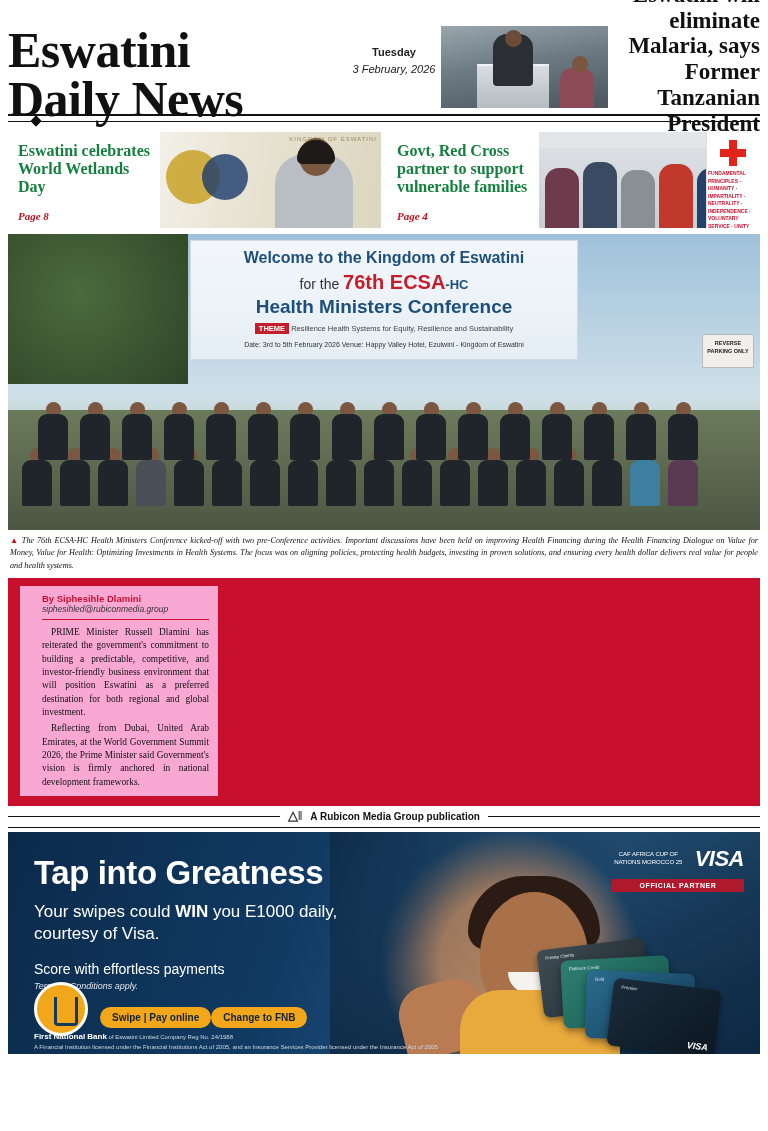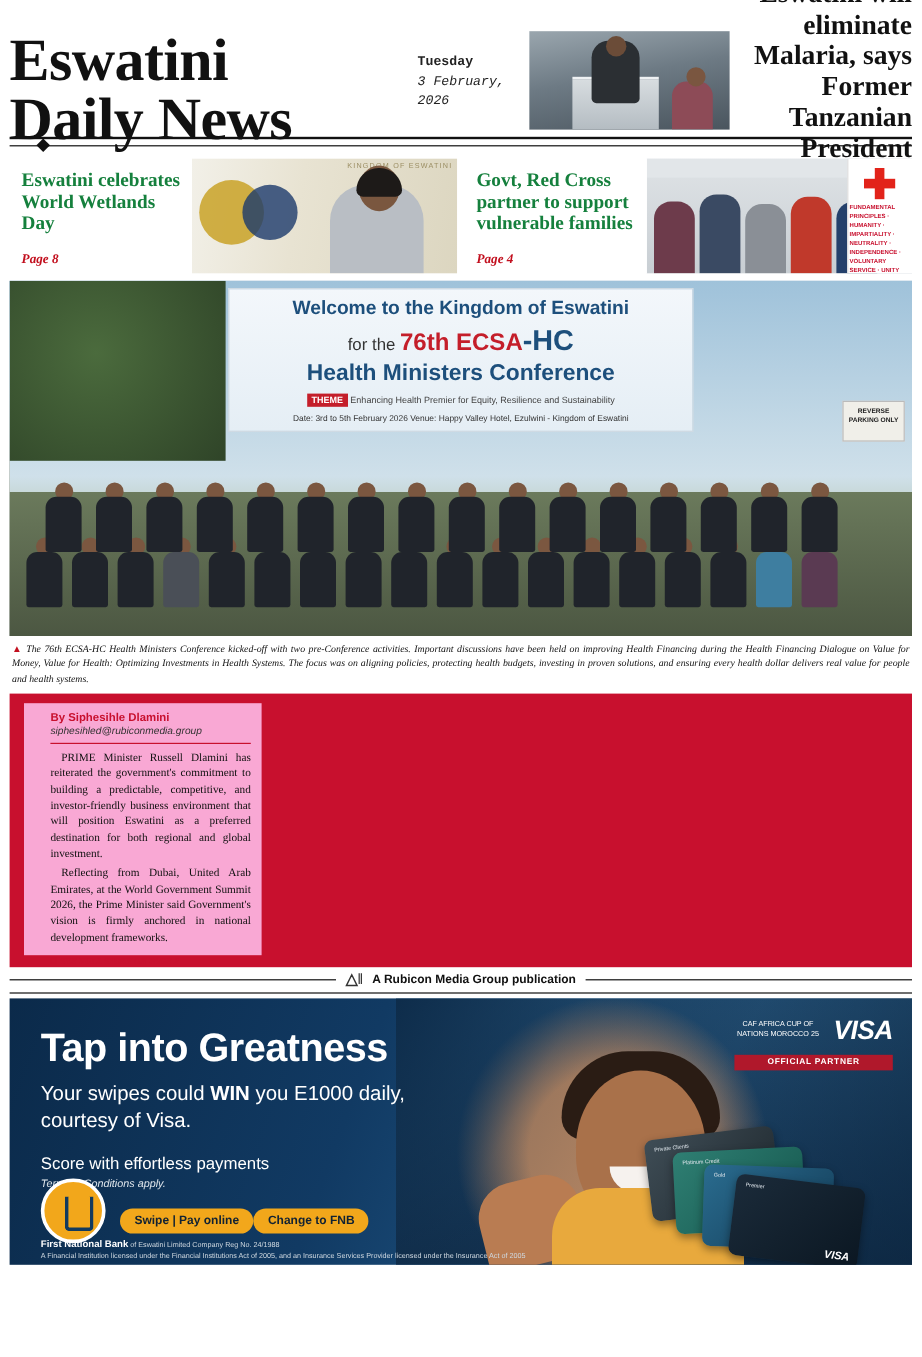--- a/index.html
+++ b/index.html
@@ -24,28 +24,28 @@
   .paper-name {
     font-family: "Liberation Serif", serif;
     font-weight: bold;
     font-size: 50px;
     line-height: 0.97;
     letter-spacing: -0.5px;
     color: #111;
   }
   .paper-name .ln2 { display: block; }
   .masthead-date {
-    font-family: Liberation Mono, monospace;
+    font-family: Liberation Sans, sans-serif;
     font-size: 11px;
     font-style: italic;
     color: #222;
     width: 92px;
     padding-top: 18px;
     line-height: 1.5;
-    text-align: left;
+    text-align: center;
   }
   .masthead-date b { font-style: normal; font-weight: bold; display: block; }
   .masthead-photo {
     width: 168px;
     position: relative;
     overflow: hidden;
     border-left: 1px solid #fff;
     background: linear-gradient(170deg,#9aa6ae 0%, #6d7a84 45%, #4a555e 100%);
   }
   .masthead-photo .podium {
@@ -154,21 +154,21 @@
     position: absolute;
     left: 182px; top: 6px; width: 388px; height: 120px;
     background: linear-gradient(180deg,#f3f7fb 0%, #e5eef5 100%);
     border: 1px solid #cfdae3;
     text-align: center;
     padding-top: 8px;
   }
   .lp-banner .l1 { font-size: 16px; font-weight: bold; color: #1d4f7c; font-family: "Liberation Sans", sans-serif; }
   .lp-banner .l2 { font-size: 14px; color: #333; margin-top: 4px; }
   .lp-banner .l2 b { font-size: 20px; color: #c41e2a; }
-  .lp-banner .l2 .hc { color: #1d4f7c; font-weight: bold; font-size: 24px; }
+  .lp-banner .l2 .hc { color: #1d4f7c; font-weight: bold; font-size: 13px; }
   .lp-banner .l3 { font-size: 19px; font-weight: bold; color: #1d4f7c; margin-top: 2px; }
   .lp-banner .l4 { font-size: 7.5px; color: #444; margin-top: 6px; }
   .lp-banner .l4 .theme { background: #c41e2a; color: #fff; padding: 1px 4px; font-weight: bold; }
   .lp-banner .l5 { font-size: 7px; color: #333; margin-top: 8px; }
   .lp-trees { position: absolute; left: 0; top: 0; width: 180px; height: 150px; background: radial-gradient(circle at 40% 40%, #4b6b3d, #2f4428); }
   .lp-right-sign {
     position: absolute; right: 6px; top: 100px; width: 52px; height: 34px;
     background: #f0efe9; border: 1px solid #bbb; font-size: 5.5px;
     color: #222; text-align: center; padding-top: 5px; font-weight: bold; line-height: 1.4;
   }
@@ -404,21 +404,21 @@
     <div class="lp-trees"></div>
     <div class="lp-banner">
       <div class="l1">Welcome to the Kingdom of Eswatini</div>
       <div class="l2">
         <span>for the</span>
         <b>76th ECSA</b><span class="hc">-HC</span>
       </div>
       <div class="l3">Health Ministers Conference</div>
       <div class="l4">
         <span class="theme">THEME</span>
-        <span>Enhancing Health Premier for Equity, Resilience and Sustainability</span>
+        <span>Resilience Health Systems for Equity, Resilience and Sustainability</span>
       </div>
       <div class="l5">Date: 3rd to 5th February 2026    Venue: Happy Valley Hotel, Ezulwini - Kingdom of Eswatini</div>
     </div>
     <div class="lp-right-sign">REVERSE PARKING ONLY</div>
     <div class="lp-ground"></div>
     <div class="lp-rows">
       <div class="lp-person" style="left:14px;bottom:6px;">
           <div class="h"></div>
           <div class="b"></div>
         </div>

